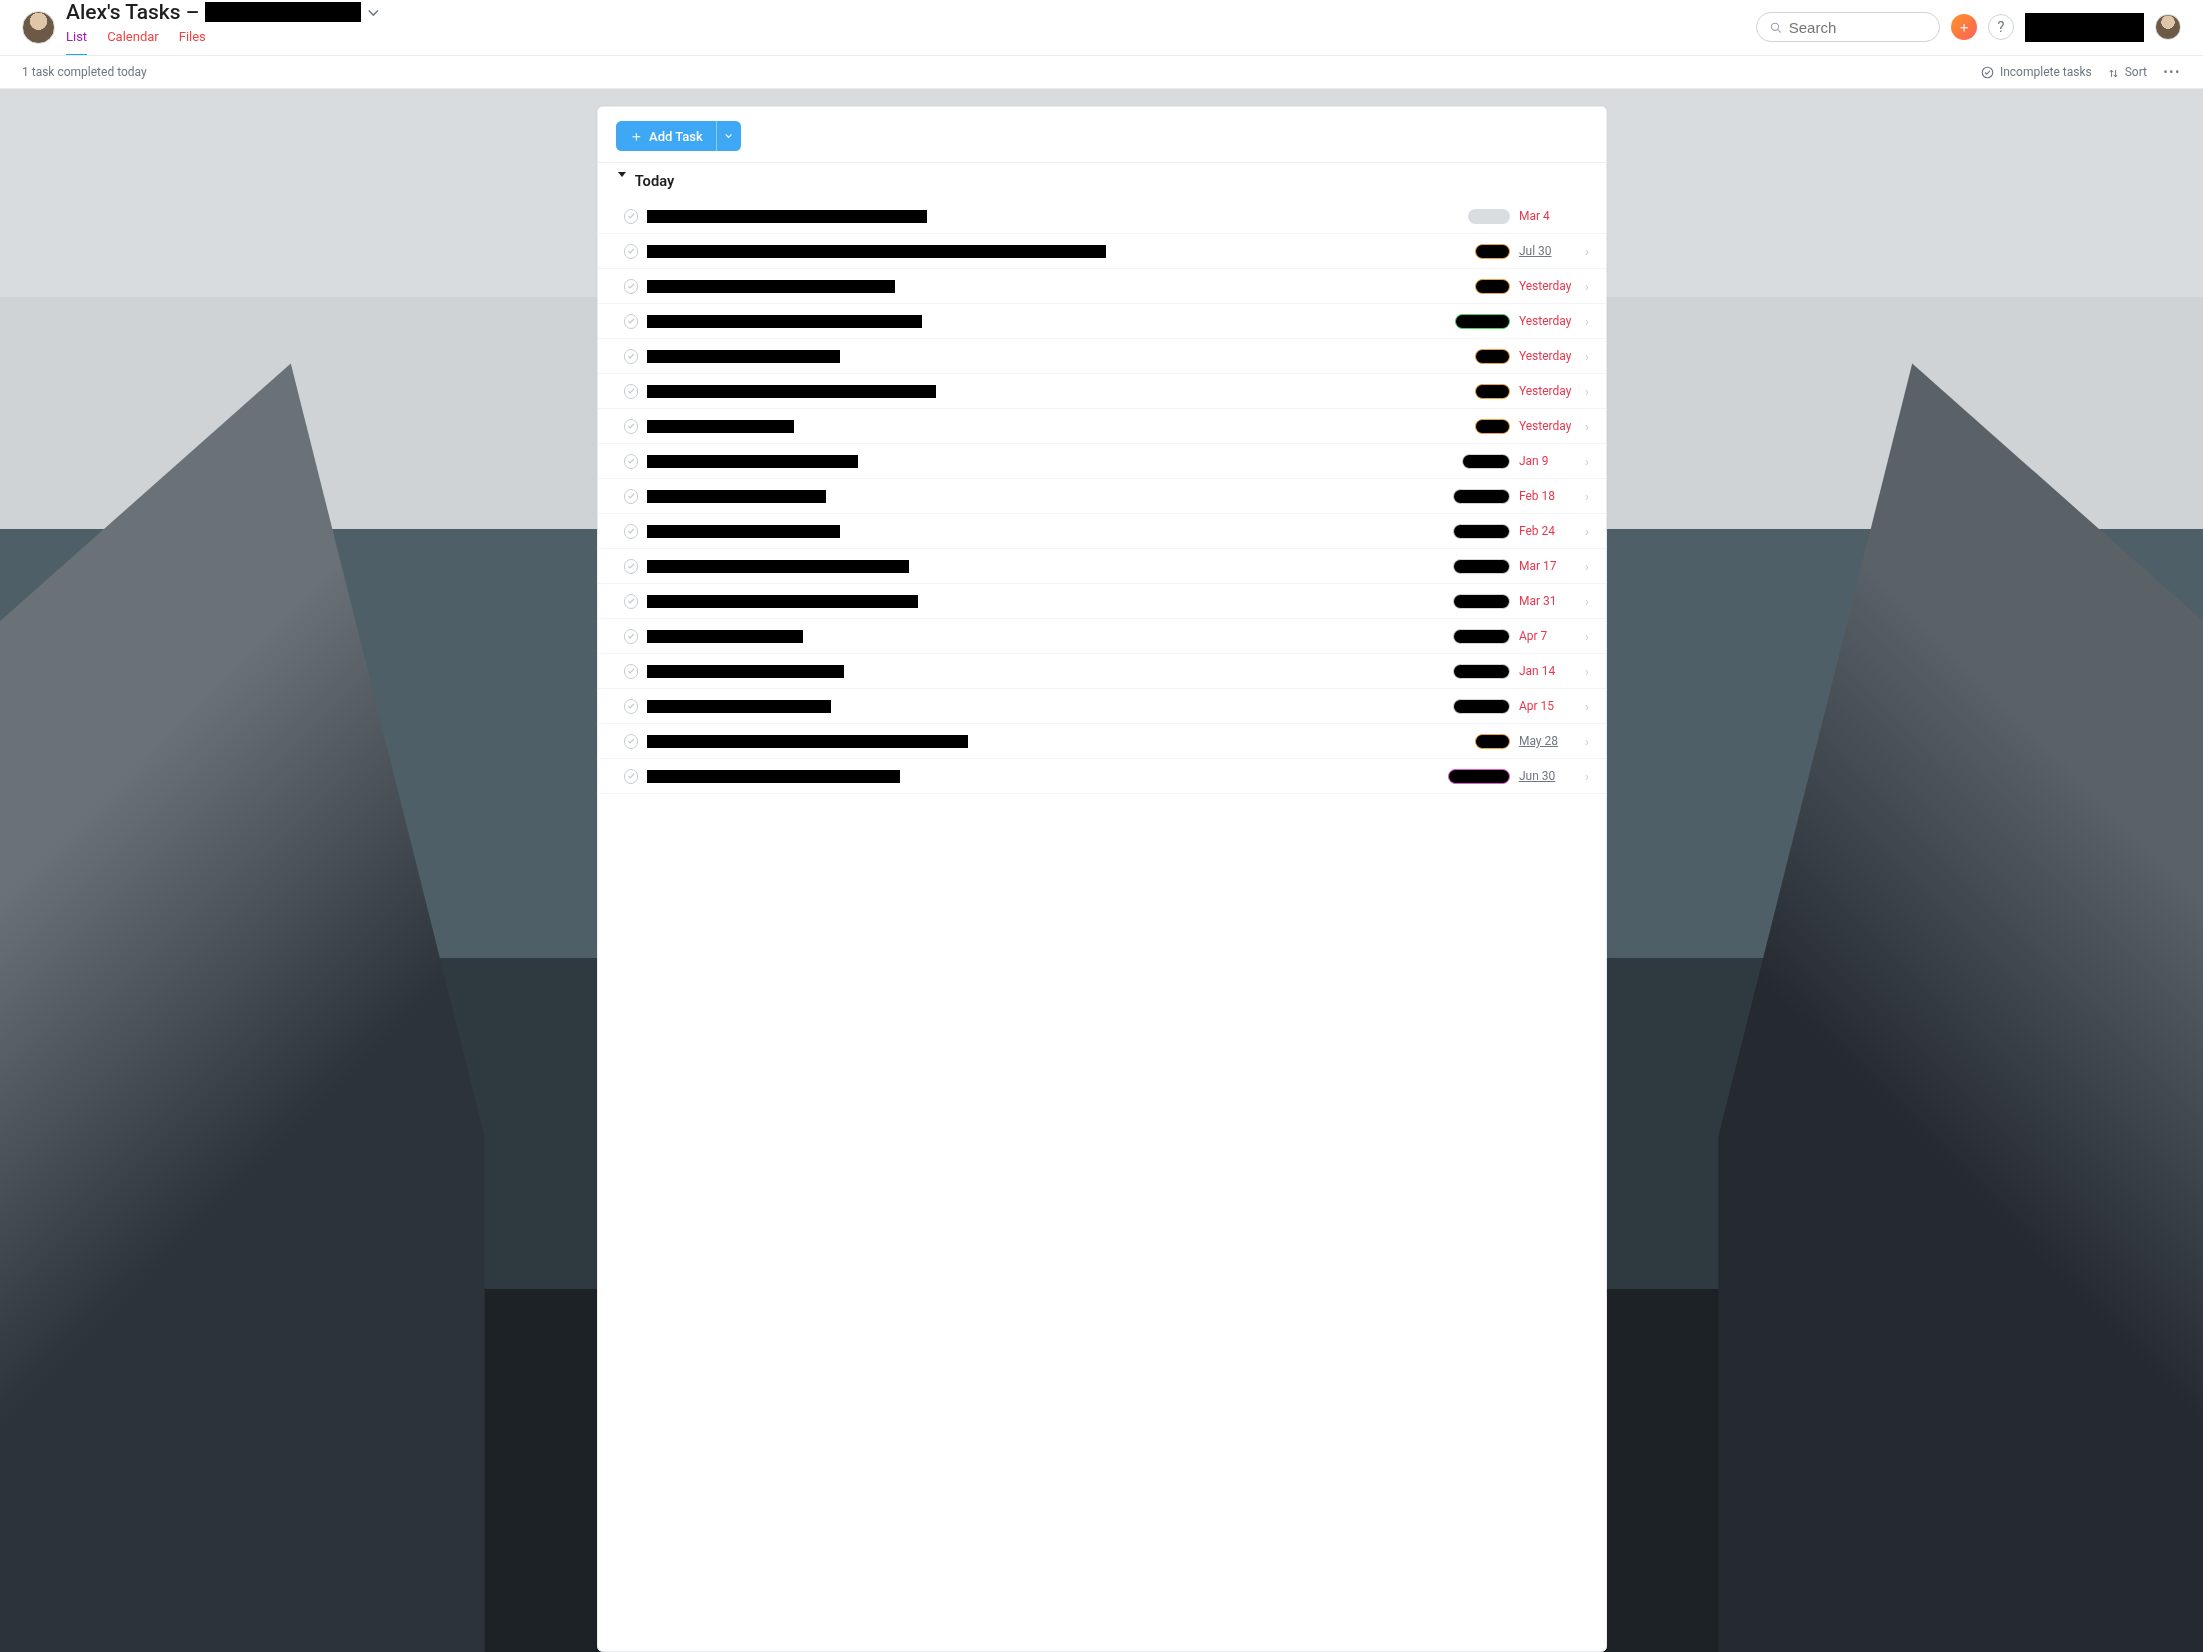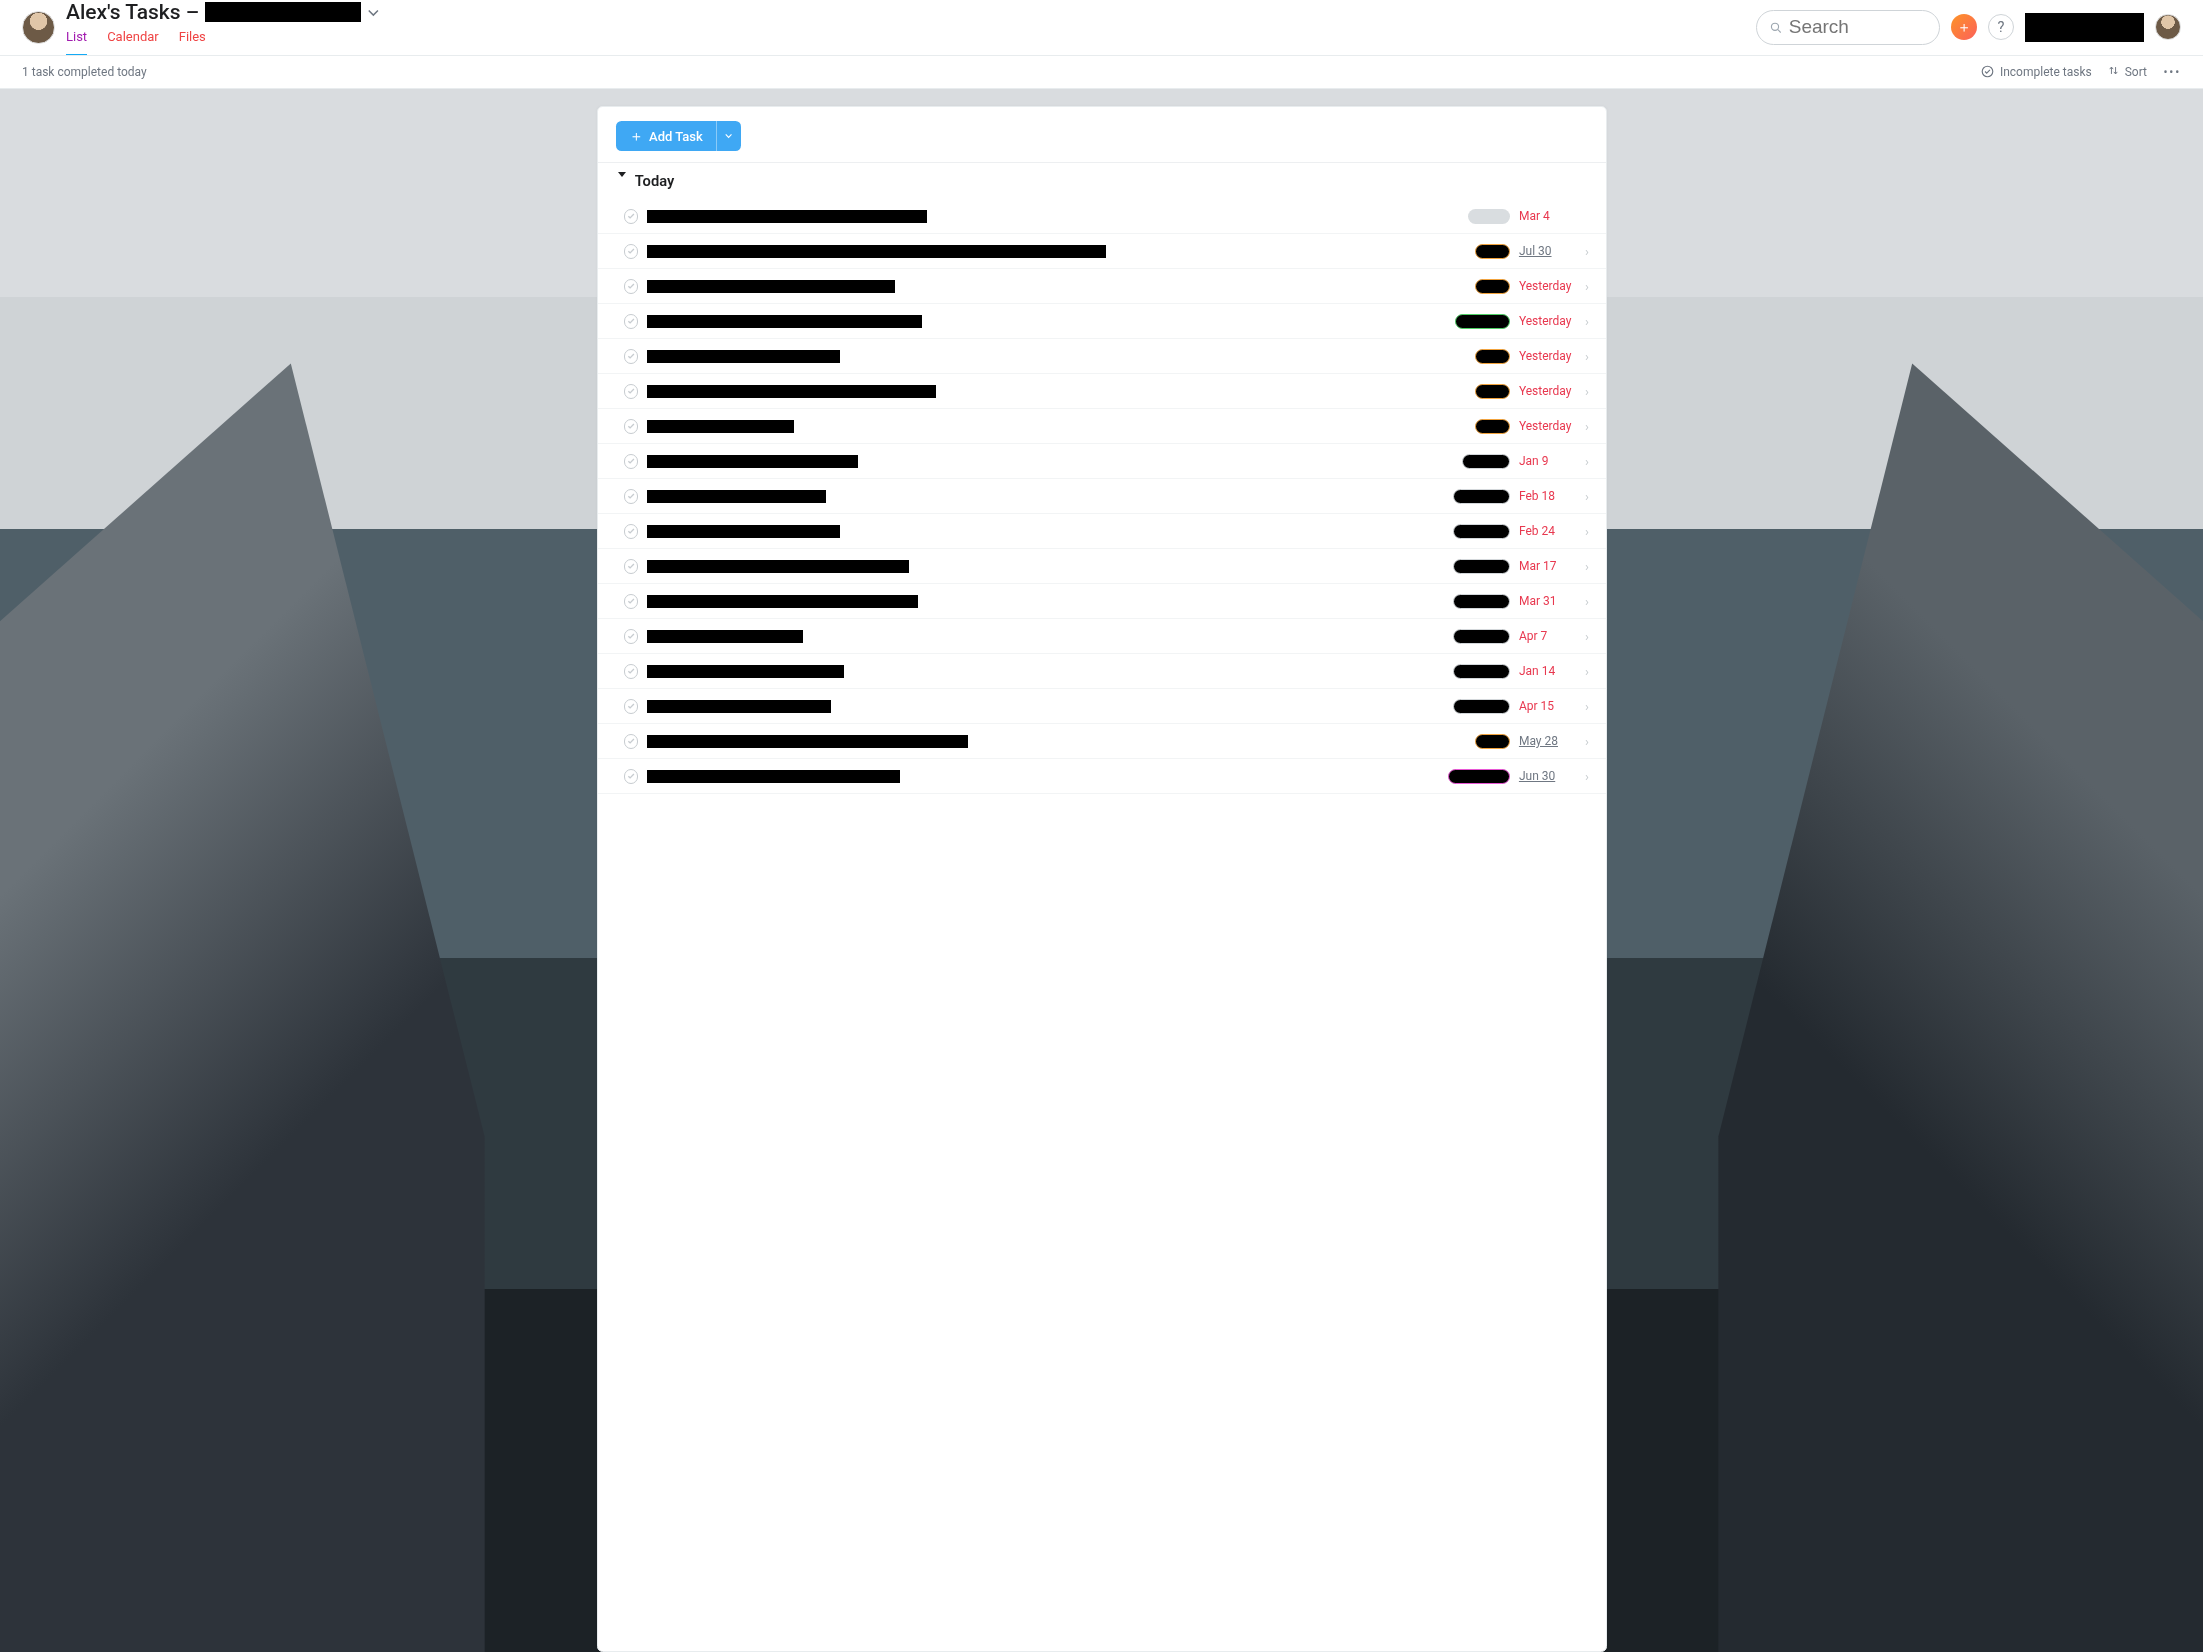--- a/index.html
+++ b/index.html
@@ -55,42 +55,42 @@
   .tab { color:#ef4444; padding:3.7px 0 9.2px 0; cursor:pointer; }
   .tab.active { color:#a21caf; border-bottom:1.8px solid #14aaf5; font-weight:400;text-align:center; }
 
   .topbar-spacer { flex:1; }
 
   .search {
     display:flex; align-items:center; gap:7.3px;
     border:0.9px solid #cfd4d8; border-radius:18.4px;
     padding:5.5px 13px; width:184px; color:#9ca6af;
   }
-  .search input { border:none; outline:none; font-size:19px; color:#14532d; width:100%; background:transparent; }
+  .search input { border:none; outline:none; font-size:15px; color:#14532d; width:100%; background:transparent; }
 
   .circle-btn {
     width:26px;height:26px;border-radius:50%;
     display:flex;align-items:center;justify-content:center;
     font-size:14.7px;color:#fff;cursor:pointer;flex-shrink:0;
   }
   .add-global { background:linear-gradient(135deg,#fd9426,#fc605b); }
   .help-btn { background:#fff;border:0.9px solid #cfd4d8;color:#6f7782; }
   .top-redact { width:119px;height:29px;background:#000; }
   .avatar-sm { width:26px;height:26px;border-radius:50%;background:radial-gradient(circle at 50% 30%, #e0c6a8 0 32%, #6d5a46 33% 100%);border:0.9px solid #ddd; }
 
   .toolbar {
     background:#fff;
     border-bottom:0.9px solid #e8ecee;
     display:flex;align-items:center;
     padding:9.2px 22px;
     font-size:12px;color:#6f7782;
     gap:16.5px;
   }
   .toolbar .spacer{flex:1;}
-  .tb-item{display:flex;align-items:flex-start;gap:5.5px;cursor:pointer;}
+  .tb-item{display:flex;align-items:flex-end;gap:5.5px;cursor:pointer;}
   .dots{letter-spacing:1.8px;}
 
   .stage {
     flex:1; overflow:auto; padding:16.5px 0 0 0;
     display:flex; justify-content:center;
   }
   .panel {
     width:82%; max-width:1010px;
     background:#fff; border:0.9px solid #e8ecee; border-radius:5.5px;
     box-shadow:0 0.9px 3.7px rgba(0,0,0,0.04);

